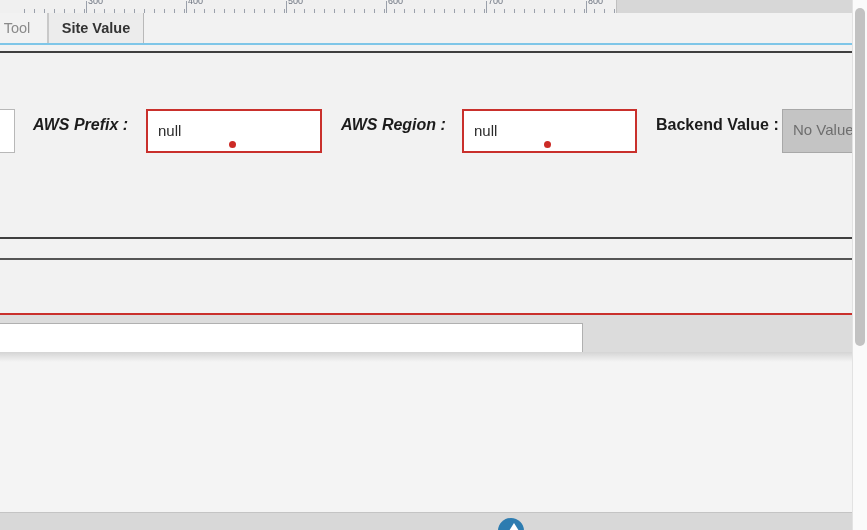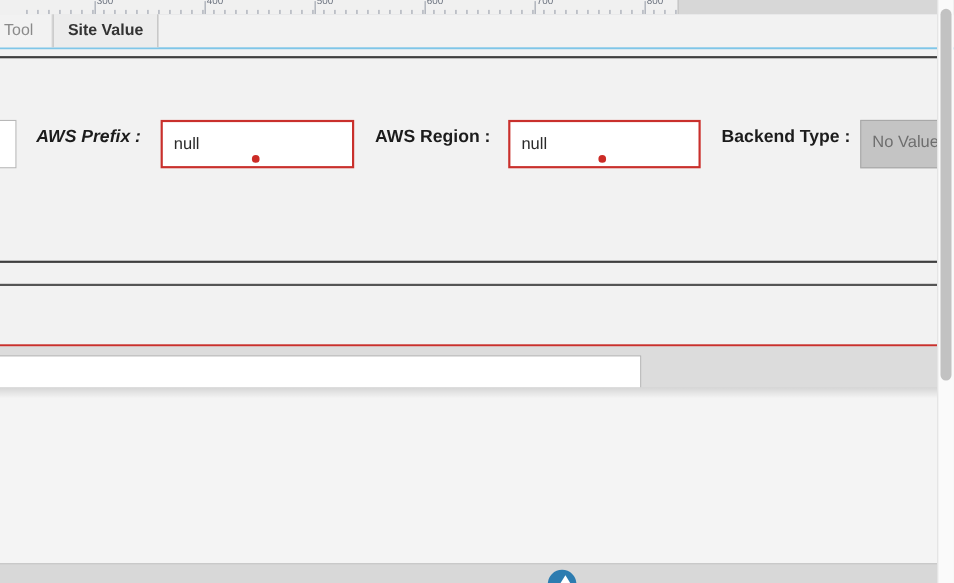--- a/index.html
+++ b/index.html
@@ -379,25 +379,25 @@
   </div>
 
   <div class="form-row">
 
     <div class="textbox plain" style="left:-18px; width:33px;"></div>
 
     <div class="field-label" style="left:33px;font-style:italic;">AWS Prefix :</div>
     <div class="textbox" style="left:146px; width:176px;">null</div>
     <div class="req-dot" style="left:229px; top:46px;"></div>
 
-    <div class="field-label" style="left:341px;">AWS Region :</div>
+    <div class="field-label" style="left:341px;font-style:italic;">AWS Region :</div>
     <div class="textbox" style="left:462px; width:175px;">null</div>
     <div class="req-dot" style="left:544px; top:46px;"></div>
 
-    <div class="field-label" style="left:656px;">Backend Type :</div>
+    <div class="field-label" style="left:656px;">Backend Value :</div>
     <div class="textbox disabled" style="left:782px; width:78px;">No Value</div>
   </div>
 
   <div class="lower"></div>
   <div class="lower-shadow"></div>
 
   <div class="footer-band"></div>
   <div class="footer-icon"></div>
 
   <div class="scroll-gutter"></div>

